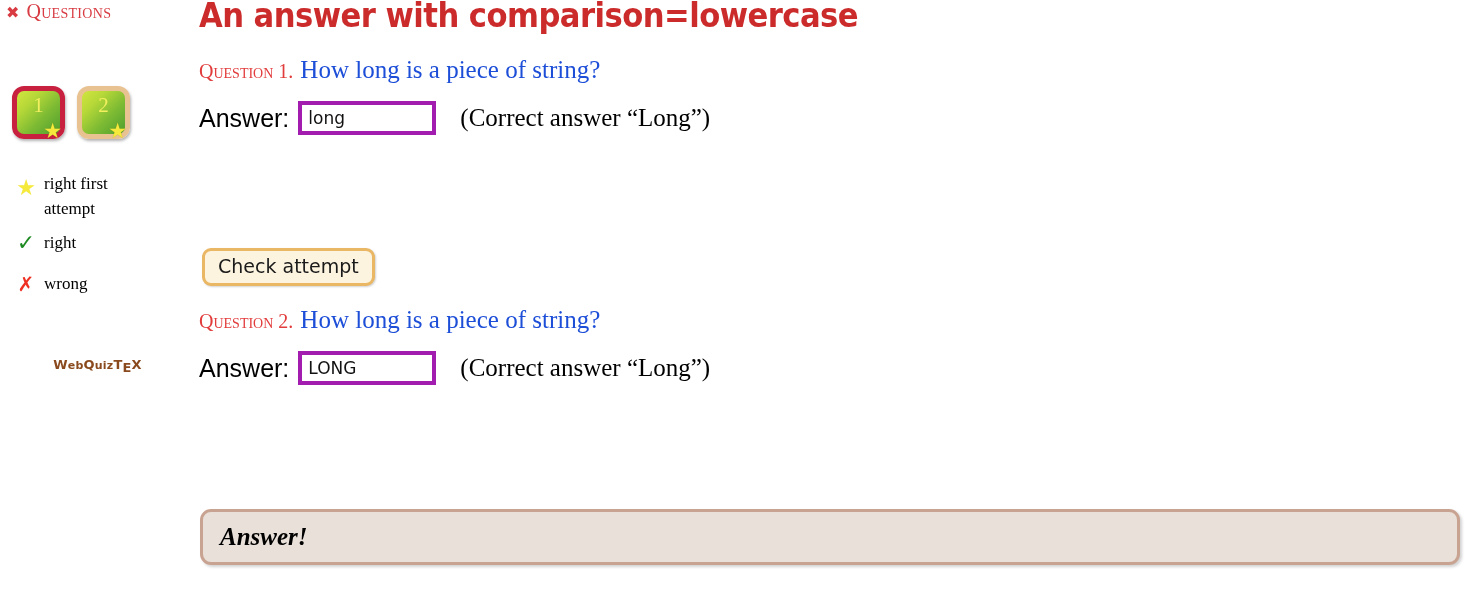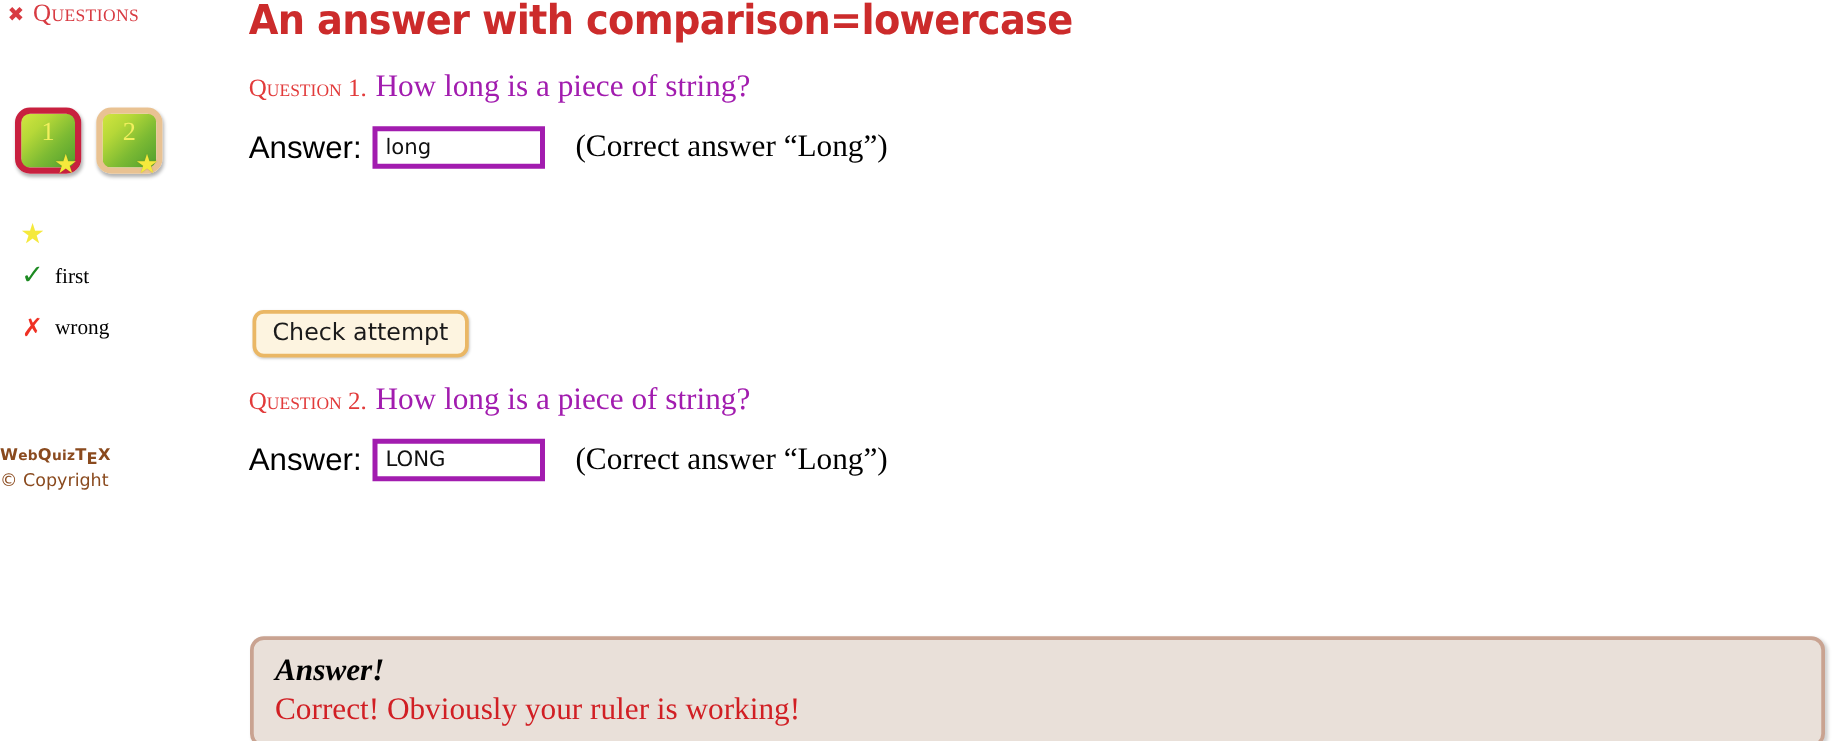--- a/index.html
+++ b/index.html
@@ -143,21 +143,21 @@
   }
   .legend-row.r1 { margin-bottom: 10px; }
   .legend-row.r2 { margin-bottom: 16px; }
 
   
   #copyright {
     position: absolute;
     left: 0;
     top: 356px;
     width: 195px;
-    text-align: left;
+    text-align: center;
     font-family: "DejaVu Sans", sans-serif;
     color: #8a4a1e;
     font-size: 14px;
     line-height: 1.45;
   }
   #copyright .logo {
     font-weight: bold;
     font-size: 13px;
     letter-spacing: 0.2px;
     white-space: nowrap;
@@ -205,21 +205,21 @@
     font-family: "Liberation Serif", serif;
     font-variant: small-caps;
     font-size: 20px;
     color: #e23b3b;
     margin-right: 7px;
   }
   .qtag .qnumtag { font-variant: normal; }
   .qtext {
     font-family: "Liberation Serif", serif;
     font-size: 25px;
-    color: #a21caf;
+    color: #1d4ed8;
   }
 
   .answer-line {
     display: flex;
     align-items: center;
     margin-top: 17px;
     white-space: nowrap;
   }
   .answer-label {
     font-family: Liberation Sans, sans-serif;
@@ -308,34 +308,34 @@
     </button>
     <button class="qbtn visited">
       <span class="qnum">2</span>
       <span class="qstar">★</span>
     </button>
   </div>
 
   <div id="legend">
     <div class="legend-row r1">
       <span class="legend-icon star">★</span>
+      <span class="legend-text">right first attempt</span>
     </div>
     <div class="legend-row r2">
       <span class="legend-icon tick">✓</span>
-      <span class="legend-text">first</span>
+      <span class="legend-text">right</span>
     </div>
     <div class="legend-row">
       <span class="legend-icon cross">✗</span>
       <span class="legend-text">wrong</span>
     </div>
   </div>
 
   <div id="copyright">
     <div class="logo"><span>W</span><span class="sc">eb</span><span>Q</span><span class="sc">uiz</span><span>T</span><span class="lower-e">E</span><span>X</span></div>
-    <div>© Copyright</div>
   </div>
 
 </div>
 
 <div id="main">
 
   <div id="page-title">An answer with comparison=lowercase</div>
 
   <div class="qblock" id="q1">
     <div class="qline">
@@ -358,16 +358,15 @@
     <div class="answer-line">
       <span class="answer-label">Answer:</span>
       <input class="answer-input" type="text" value="LONG" style="">
       <span class="correct-note">(Correct answer “Long”)</span>
     </div>
 
   </div>
 
   <div id="feedback">
     <div class="fb-title">Answer!</div>
-    <div class="fb-msg">Correct! Obviously your ruler is working!</div>
   </div>
 
 </div>
 
 </body></html>

